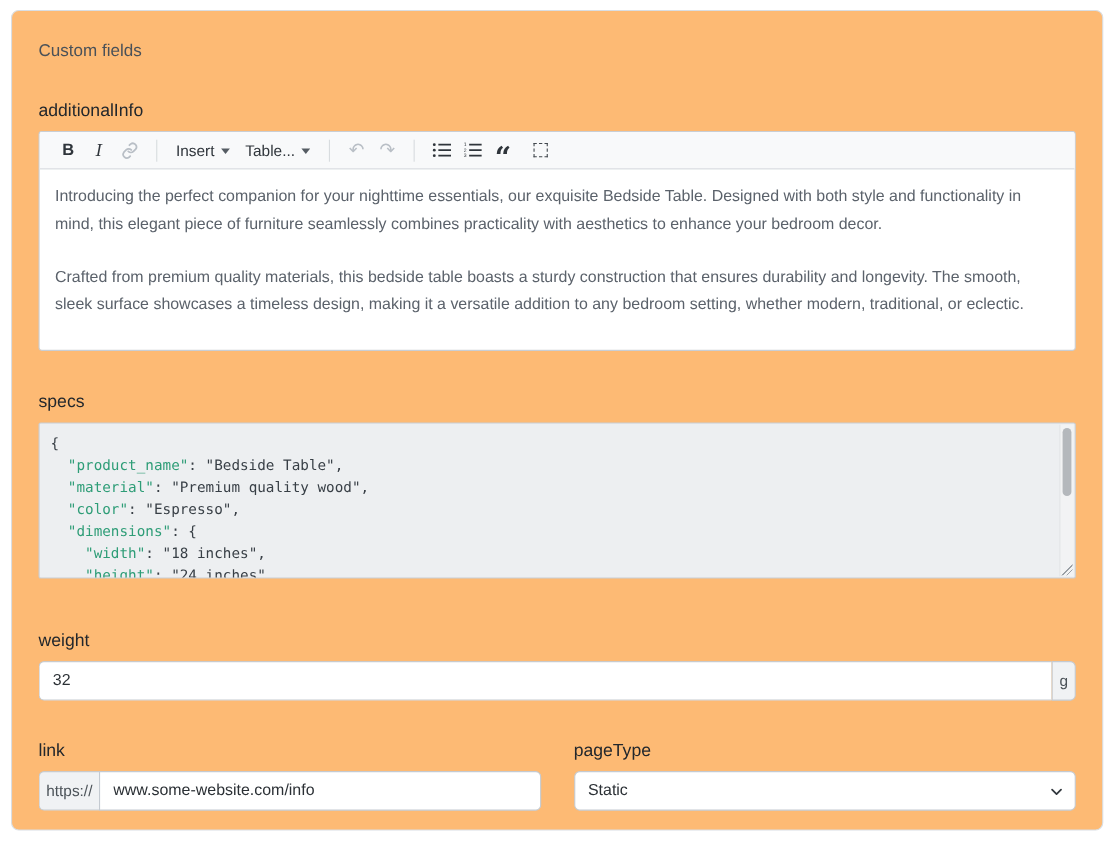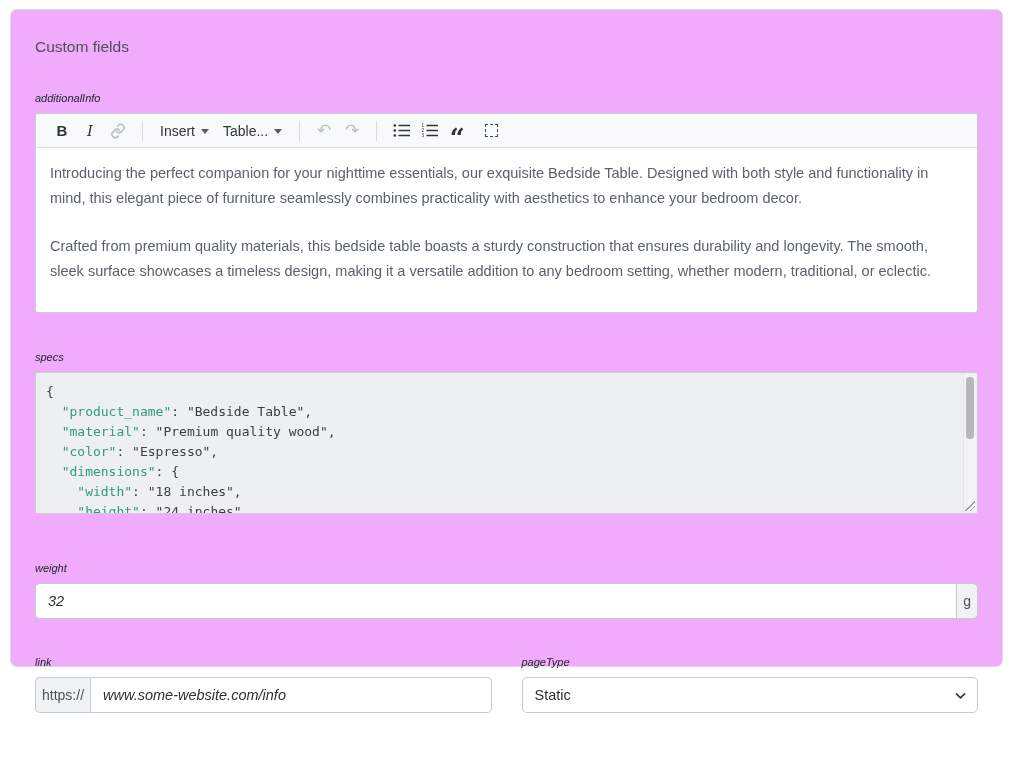--- a/index.html
+++ b/index.html
@@ -4,32 +4,32 @@
 <style>
   * { box-sizing: border-box; margin: 0; padding: 0; }
   html, body { background: #ffffff; }
   body {
     width: 1013px; height: 769px;
     font-family: "Liberation Sans", sans-serif;
     color: #24292e;
     position: relative;
   }
   .card {
-    position: absolute; left: 10px; top: 9px; width: 993px; height: 658px;
-    background: #f0abfc;
+    position: absolute; left: 10px; top: 9px; width: 993px; height: 746px;
+    background: #fdba74;
     border: 1px solid #d9dee3;
     border-radius: 7px;
     padding: 28px 24px 24px 24px;
   }
   .card-title {
     font-size: 15.5px; color: #4a5158; font-weight: 400;
     margin-bottom: 36px;
   }
   .field-label {
-    font-size: 11px; color: #22272c; margin-bottom: 9px; font-style: italic;
+    font-size: 16px; color: #22272c; margin-bottom: 9px;
   }
 
   
   .rte {
     border: 1px solid #c9ced4; border-radius: 3px; background: #ffffff;
     height: 200px; overflow: hidden; margin-bottom: 38px;
   }
   .rte-toolbar {
     height: 34px; background: #f8f9fa; border-bottom: 1px solid #d7dbdf;
     display: flex; align-items: center; padding: 0 14px; gap: 4px;
@@ -94,21 +94,21 @@
   .row-1 { margin-bottom: 37px; justify-content: space-between; }
 
   .input-group {
     display: flex; height: 36px; width: 100%;
   }
   .text-input {
     flex: 1; min-width: 0; height: 36px;
     border: 1px solid #c4cad1; border-radius: 5px;
     font-size: 14.5px; color: #2b3035; padding: 0 12px;
     font-family: "Liberation Sans", sans-serif;
-    background: #ffffff; outline: none; font-style: italic;
+    background: #ffffff; outline: none;
   }
   .input-group .text-input.has-suffix { border-radius: 5px 0 0 5px; border-right: none; }
   .input-group .text-input.has-prefix { border-radius: 0 5px 5px 0; }
   .addon {
     display: flex; align-items: center; justify-content: center;
     background: #f0f2f4; border: 1px solid #c4cad1;
     color: #4b5258; font-size: 14px; padding: 0 6px; white-space: nowrap;
   }
   .addon.suffix { border-radius: 0 5px 5px 0; }
   .addon.prefix { border-radius: 5px 0 0 5px; border-right: none; }

